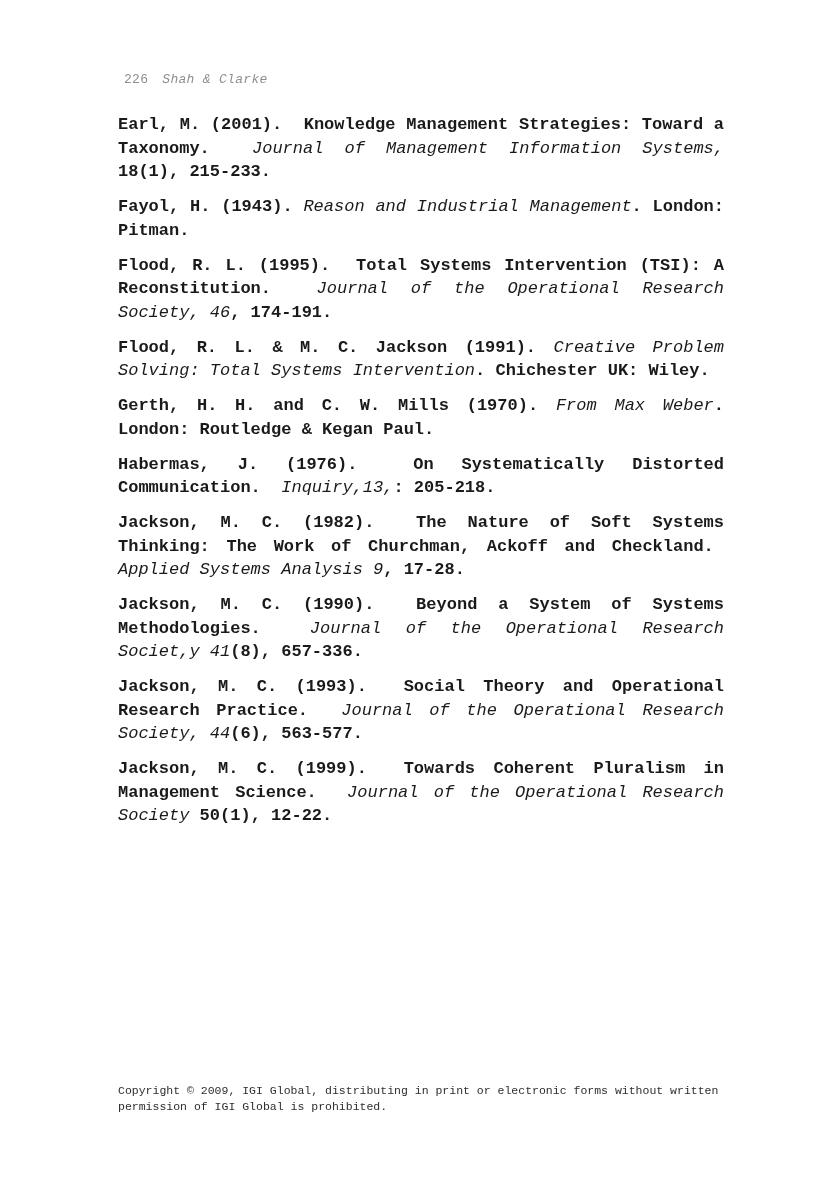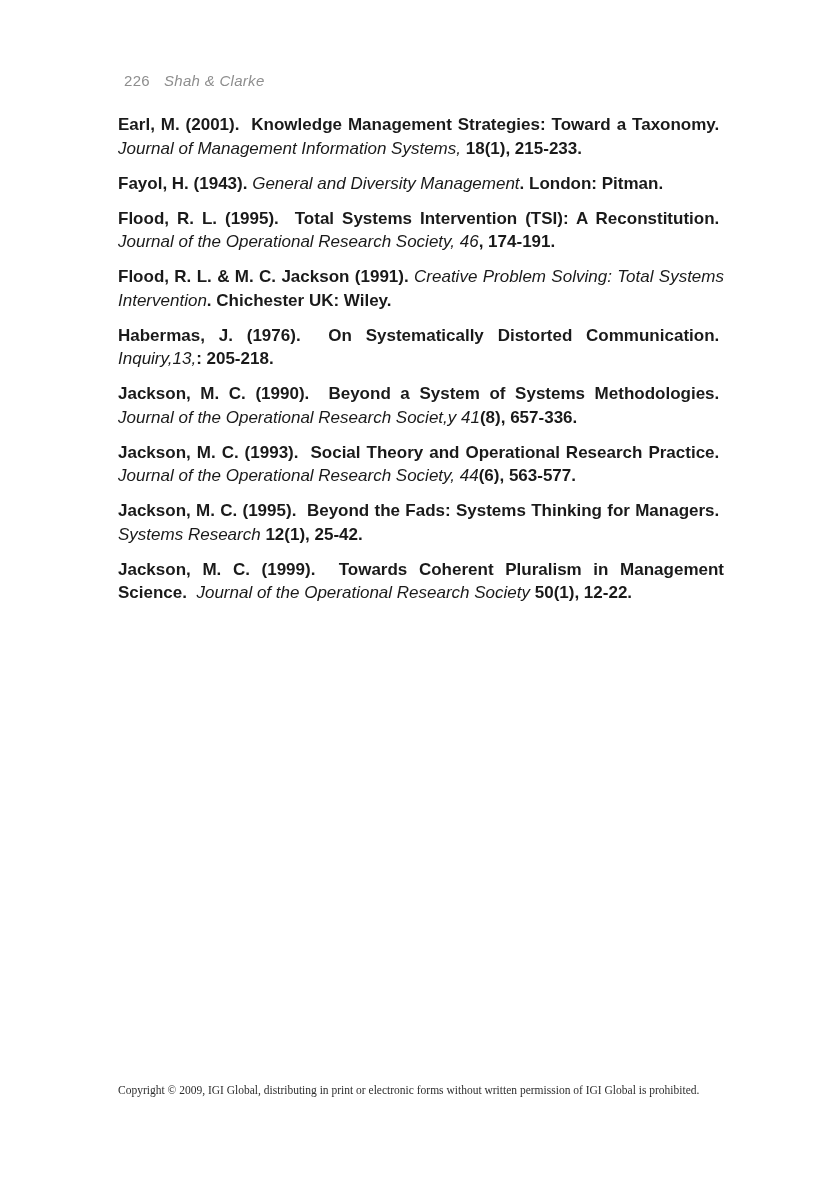--- a/index.html
+++ b/index.html
@@ -11,39 +11,39 @@
     position: relative;
     width: 840px;
     height: 1200px;
     background: #ffffff;
     overflow: hidden;
   }
   .running-header {
     position: absolute;
     top: 72px;
     left: 124px;
-    font-family: Liberation Sans, sans-serif;
-    font-size: 15px;
+    font-family: Liberation Mono, monospace;
+    font-size: 13px;
     color: #8e8e8e;
     letter-spacing: 0.3px;
     white-space: nowrap;
   }
   .running-header .page-num {
     font-style: normal;
     margin-right: 14px;
   }
   .running-header .head-title {
     font-style: italic;
   }
   .references {
     position: absolute;
     top: 113px;
     left: 118px;
     width: 606px;
-    font-family: Liberation Sans, sans-serif;
+    font-family: Liberation Mono, monospace;
     font-size: 17px;
     line-height: 23.5px;
     color: #1a1a1a;
     text-align: justify;
   }
   .references p.ref {
     margin: 0 0 11.5px 0;
     font-weight: 700;
   }
   .references .it {
@@ -52,44 +52,45 @@
   }
   .references .rg {
     font-style: normal;
     font-weight: 700;
   }
   .footer-note {
     position: absolute;
     top: 1083px;
     left: 118px;
     width: 606px;
-    font-family: Liberation Serif, serif;
+    font-family: Liberation Mono, monospace;
     font-size: 11.5px;
     line-height: 15.5px;
     color: #2e2e2e;
     text-align: left;
   }
 </style>
 </head>
 <body>
 
 <div class="page">
 
   <div class="running-header">
     <span class="page-num">226</span><span class="head-title">Shah &amp; Clarke</span>
   </div>
 
   <div class="references">
 
   <p class="ref"><span class="rg">Earl, M. (2001).&nbsp; Knowledge Management Strategies: Toward a Taxonomy.&nbsp; </span><span class="it">Journal of Management Information Systems,</span><span class="rg"> 18(1), 215-233.</span></p>
-      <p class="ref"><span class="rg">Fayol, H. (1943). </span><span class="it">General and Diversity Management</span><span class="rg">. London: Pitman.</span></p>
+      <p class="ref"><span class="rg">Fayol, H. (1943). </span><span class="it">Reason and Industrial Management</span><span class="rg">. London: Pitman.</span></p>
       <p class="ref"><span class="rg">Flood, R. L. (1995).&nbsp; Total Systems Intervention (TSI): A Reconstitution.&nbsp; </span><span class="it">Journal of the Operational Research Society, 46</span><span class="rg">, 174-191.</span></p>
       <p class="ref"><span class="rg">Flood, R. L. &amp; M. C. Jackson (1991). </span><span class="it">Creative Problem Solving: Total Systems Intervention</span><span class="rg">. Chichester UK: Wiley.</span></p>
+      <p class="ref"><span class="rg">Gerth, H. H. and C. W. Mills (1970). </span><span class="it">From Max Weber</span><span class="rg">. London: Routledge &amp; Kegan Paul.</span></p>
       <p class="ref"><span class="rg">Habermas, J. (1976).&nbsp; On Systematically Distorted Communication.&nbsp; </span><span class="it">Inquiry,13,</span><span class="rg">: 205-218.</span></p>
+      <p class="ref"><span class="rg">Jackson, M. C. (1982).&nbsp; The Nature of Soft Systems Thinking: The Work of Churchman, Ackoff and Checkland.&nbsp; </span><span class="it">Applied Systems Analysis 9</span><span class="rg">, 17-28.</span></p>
       <p class="ref"><span class="rg">Jackson, M. C. (1990).&nbsp; Beyond a System of Systems Methodologies.&nbsp; </span><span class="it">Journal of the Operational Research Societ,y 41</span><span class="rg">(8), 657-336.</span></p>
       <p class="ref"><span class="rg">Jackson, M. C. (1993).&nbsp; Social Theory and Operational Research Practice.&nbsp; </span><span class="it">Journal of the Operational Research Society, 44</span><span class="rg">(6), 563-577.</span></p>
-      <p class="ref"><span class="rg">Jackson, M. C. (1995).&nbsp; Beyond the Fads: Systems Thinking for Managers.&nbsp; </span><span class="it">Systems Research</span><span class="rg"> 12(1), 25-42.</span></p>
       <p class="ref"><span class="rg">Jackson, M. C. (1999).&nbsp;  Towards Coherent Pluralism in Management Science.&nbsp; </span><span class="it">Journal of the Operational Research Society</span><span class="rg"> 50(1), 12-22.</span></p>
     </div>
 
   <div class="footer-note">Copyright © 2009, IGI Global, distributing in print or electronic forms without written permission of IGI Global is prohibited.</div>
 
 </div>
 
 </body></html>

